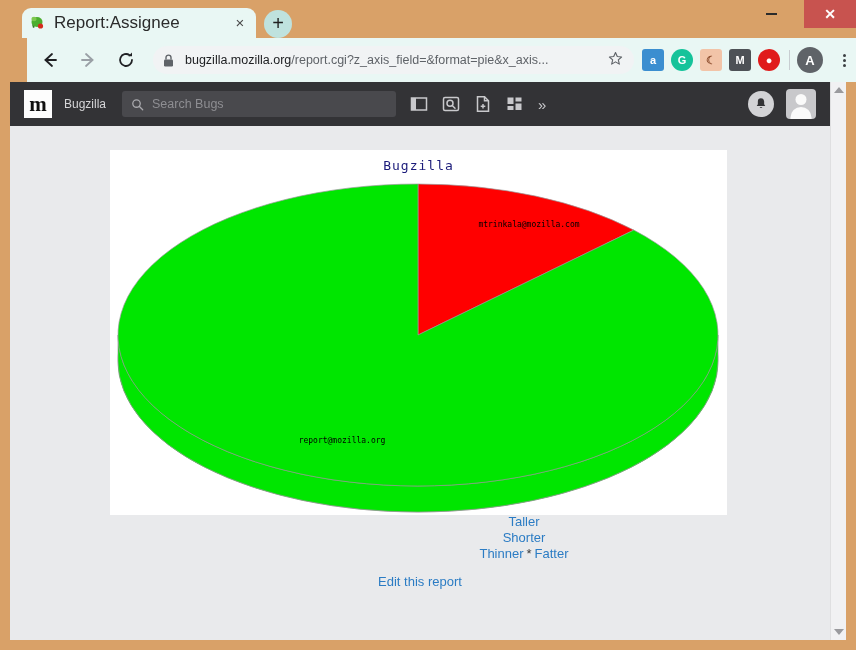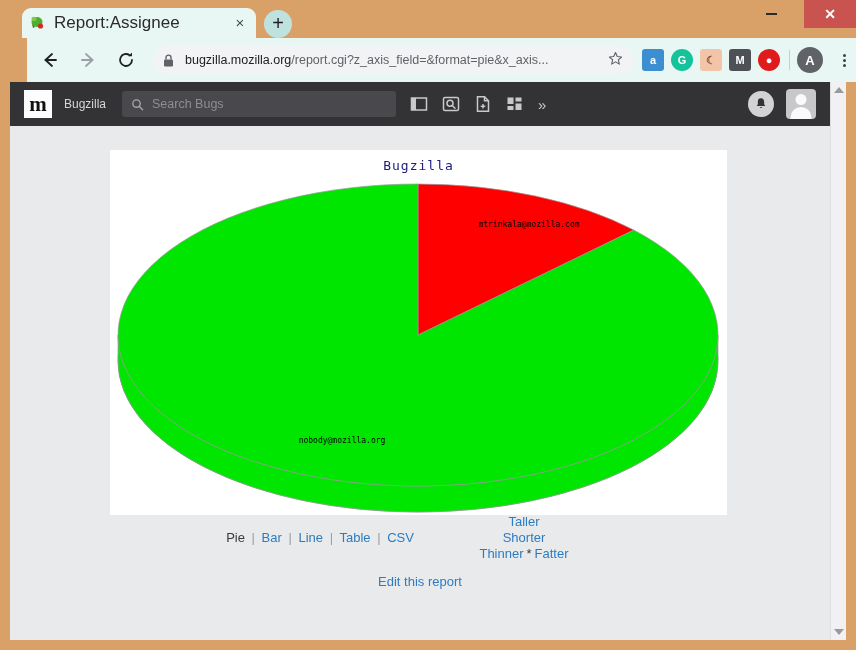--- a/index.html
+++ b/index.html
@@ -493,36 +493,25 @@
         <div id="chart-title">Bugzilla</div>
         <div id="pie-wrap">
           <svg id="pie-svg" width="617" height="365" viewBox="0 0 617 365">
               <path d="M 308 211 L 308 60 A 300 151 0 0 1 523.8019401015954 106.10658606069141 Z" fill="#ff0000" stroke="#9a9a9a" stroke-width="0.7"></path>
               <path d="M 308 211 L 523.8019401015954 106.10658606069141 A 300 151 0 1 1 307.99999999999994 60 Z" fill="#00e600" stroke="#9a9a9a" stroke-width="0.7"></path>
               <path d="M 608 185 A 300 151 0 0 1 8 185.00000000000003 L 8 211.00000000000003 A 300 151 0 0 0 608 211 Z" fill="#00e600" stroke="#9a9a9a" stroke-width="0.7"></path>
               <path d="M 308 185 L 308 34 A 300 151 0 0 1 523.8019401015954 80.10658606069141 Z" fill="#ff0000" stroke="#9a9a9a" stroke-width="0.7"></path>
               <path d="M 308 185 L 523.8019401015954 80.10658606069141 A 300 151 0 1 1 307.99999999999994 34 Z" fill="#00e600" stroke="#9a9a9a" stroke-width="0.7"></path>
             </svg>
           <div class="slice-label" id="label-0" style="left: 402px; top: 74px; padding-left: 34px;">mtrinkala@mozilla.com</div>
-          <div class="slice-label" id="label-1" style="left: 232px; top: 290px;">nobody@mozilla.org</div>
+          <div class="slice-label" id="label-1" style="left: 232px; top: 290px;">report@mozilla.org</div>
         </div>
       </div>
 
       <div id="links-row">
-        <div id="format-links">
-          <span class="current">Pie</span>
-          <span class="sep">|</span>
-          <a>Bar</a>
-          <span class="sep">|</span>
-          <a>Line</a>
-          <span class="sep">|</span>
-          <a>Table</a>
-          <span class="sep">|</span>
-          <a>CSV</a>
-        </div>
 
         <div id="size-links">
           <div><a>Taller</a></div>
           <div><a>Shorter</a></div>
           <div>
             <a>Thinner</a><span class="star">*</span><a>Fatter</a>
           </div>
         </div>
       </div>
 

